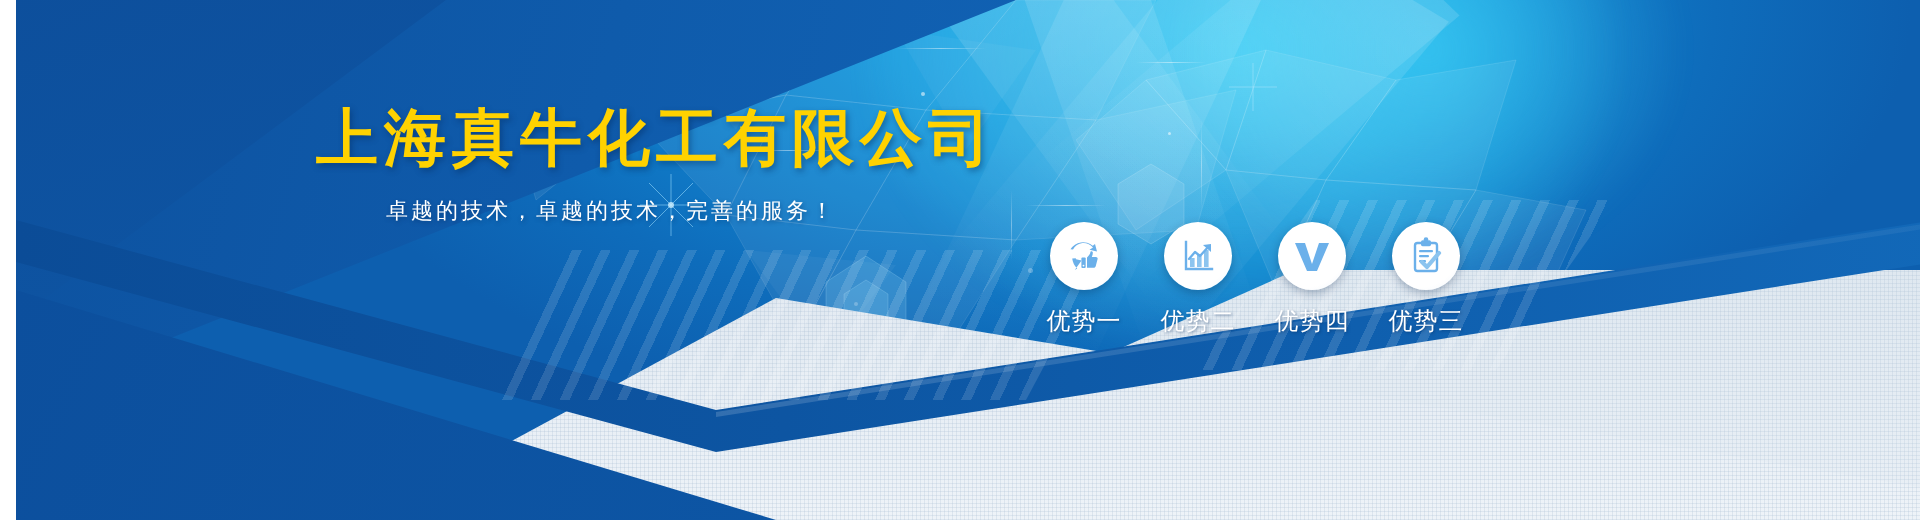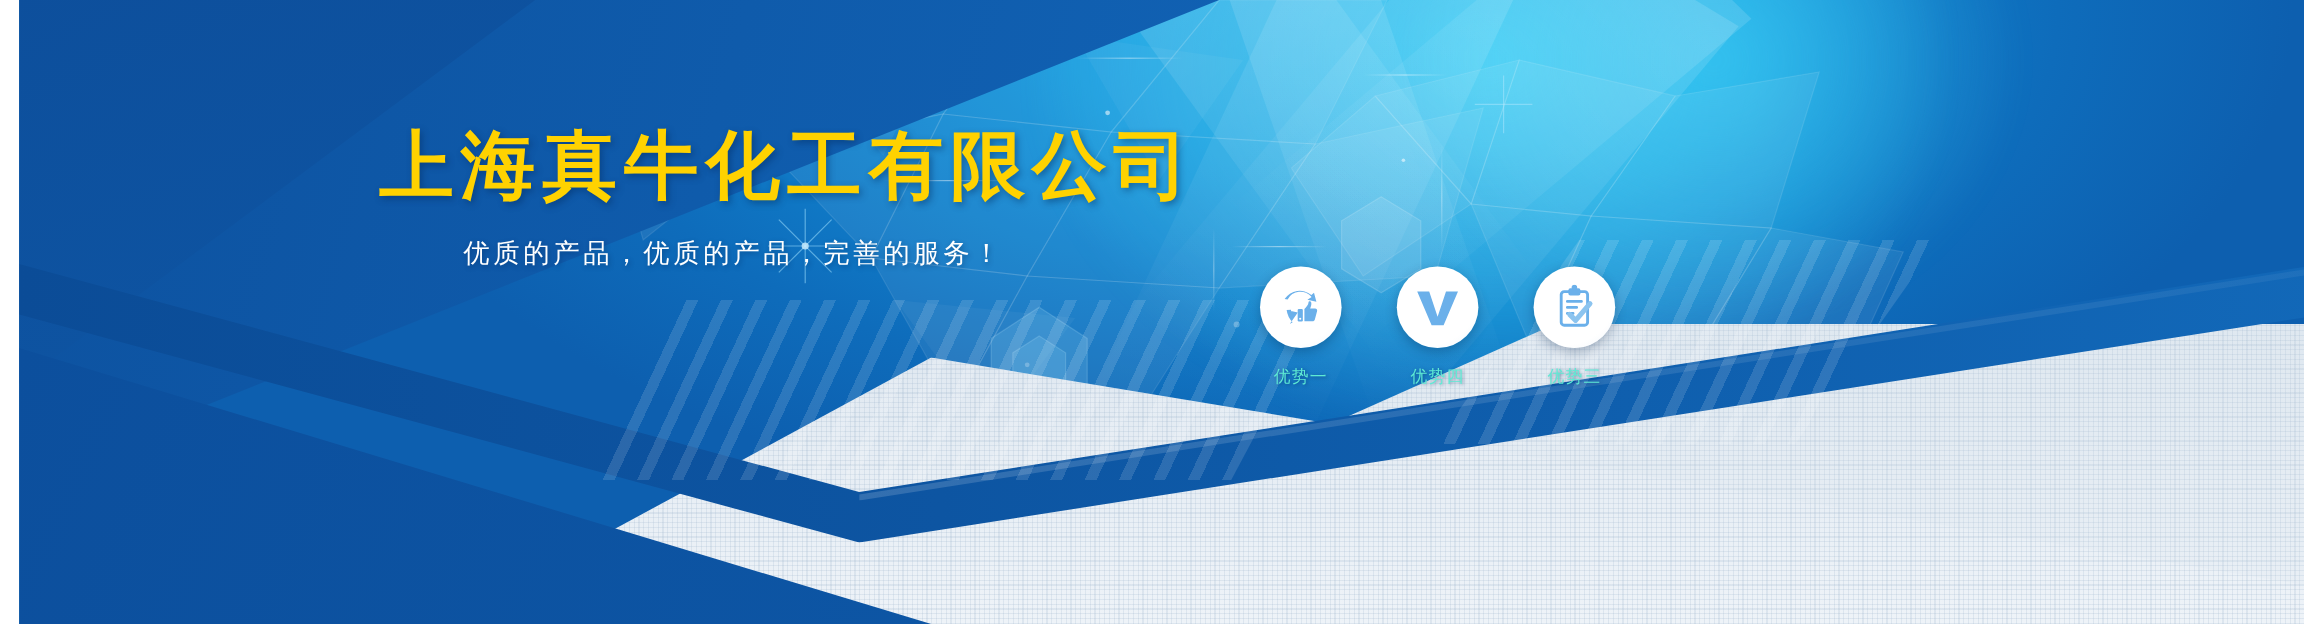--- a/index.html
+++ b/index.html
@@ -131,21 +131,21 @@
   }
   .adv{width:76px;display:flex;flex-direction:column;align-items:center;}
   .adv-circle{
     width:68px;height:68px;border-radius:50%;
     background:radial-gradient(circle at 38% 32%, #ffffff 0%, #ffffff 70%, #eef4fa 100%);
     display:flex;align-items:center;justify-content:center;
     box-shadow:0 3px 10px rgba(0,30,70,.30);
   }
   .adv-circle svg{display:block;}
   .adv-label{
-    margin-top:15px;font-size:14px;color:#5eead4;letter-spacing:1px;
+    margin-top:15px;font-size:24px;color:#ffffff;letter-spacing:1px;
     text-shadow:1px 1px 3px rgba(0,40,90,.5);
     white-space:nowrap;
     font-family:"DejaVu Sans","Liberation Sans",sans-serif;
   }
 </style>
 </head>
 <body>
 
 <div class="banner">
 
@@ -250,41 +250,62 @@
   <div class="white-wedge2"></div>
   <div class="white-wedge"></div>
   <div class="fold-dark"></div>
   <div class="wedge-left"></div>
   <div class="fold-edge"></div>
   <div class="hatch h1"></div>
   <div class="hatch h2"></div>
 
   <div class="title">上海真牛化工有限公司</div>
 
-  <div class="subtitle">优质的产品，优质的产品，完善的服务！</div>
+  <div class="subtitle">卓越的技术，卓越的技术，完善的服务！</div>
 
   <div class="adv-row">
 
     <div class="adv">
       <div class="adv-circle">
         <span>
           <svg width="40" height="40" viewBox="0 0 40 40">
             <g fill="#6bb0ea">
               <path d="M9 13.5 A12 12 0 0 1 29 11.5 L25.5 13.8 L33 15.5 L31 8 L28.8 9.8 A15 15 0 0 0 6.5 13.2 Z"></path>
               <path d="M17.5 24.5 L11 23 L13.5 28.5 A14.5 14.5 0 0 1 11.8 22.2 L8.2 22.4 A17.5 17.5 0 0 0 13.2 32.6 L10.8 34 Z"></path>
               <path d="M23 21.5 c1.6-1.6 3.4-3.6 3.4-5.4 0-1.3 1.9-1.3 2.3 0 .4 1.5-.3 3.6-.9 4.9 h4.1 c1.2 0 2 1 1.7 2.1 l-1.9 7.1 c-.2.9-1 1.5-1.9 1.5 H23 Z"></path>
               <rect x="17.4" y="21.4" width="4.3" height="10.5" rx="1"></rect>
               <circle cx="19.5" cy="29.6" r="0.9" fill="#ffffff"></circle>
             </g>
           </svg>
         </span>
       </div>
       <div class="adv-label">优势一</div>
     </div>
 
+    <div class="adv">
+      <div class="adv-circle">
+        <span>
+          <svg width="38" height="38" viewBox="0 0 38 38">
+            <g fill="none" stroke="#6bb0ea" stroke-width="2.4">
+              <path d="M7 5 V32 H33" stroke-linecap="square"></path>
+            </g>
+            <g fill="#8cc4ef">
+              <rect x="11" y="21" width="4.6" height="9"></rect>
+              <rect x="18" y="17" width="4.6" height="13"></rect>
+              <rect x="25" y="13" width="4.6" height="17"></rect>
+            </g>
+            <g fill="none" stroke="#6bb0ea" stroke-width="2.3" stroke-linejoin="round" stroke-linecap="round">
+              <polyline points="10,22 16,15 21,19 30,9"></polyline>
+            </g>
+            <polygon points="32,7 32,15 24,8" fill="#6bb0ea"></polygon>
+          </svg>
+        </span>
+      </div>
+      <div class="adv-label">优势二</div>
+    </div>
 
     <div class="adv">
       <div class="adv-circle">
         <span>
           <svg width="42" height="42" viewBox="0 0 42 42">
             <g fill="#6bb0ea">
               <polygon points="4,8 14,8 21,29 28,8 38,8 26,36 16,36"></polygon>
             </g>
           </svg>
         </span>

